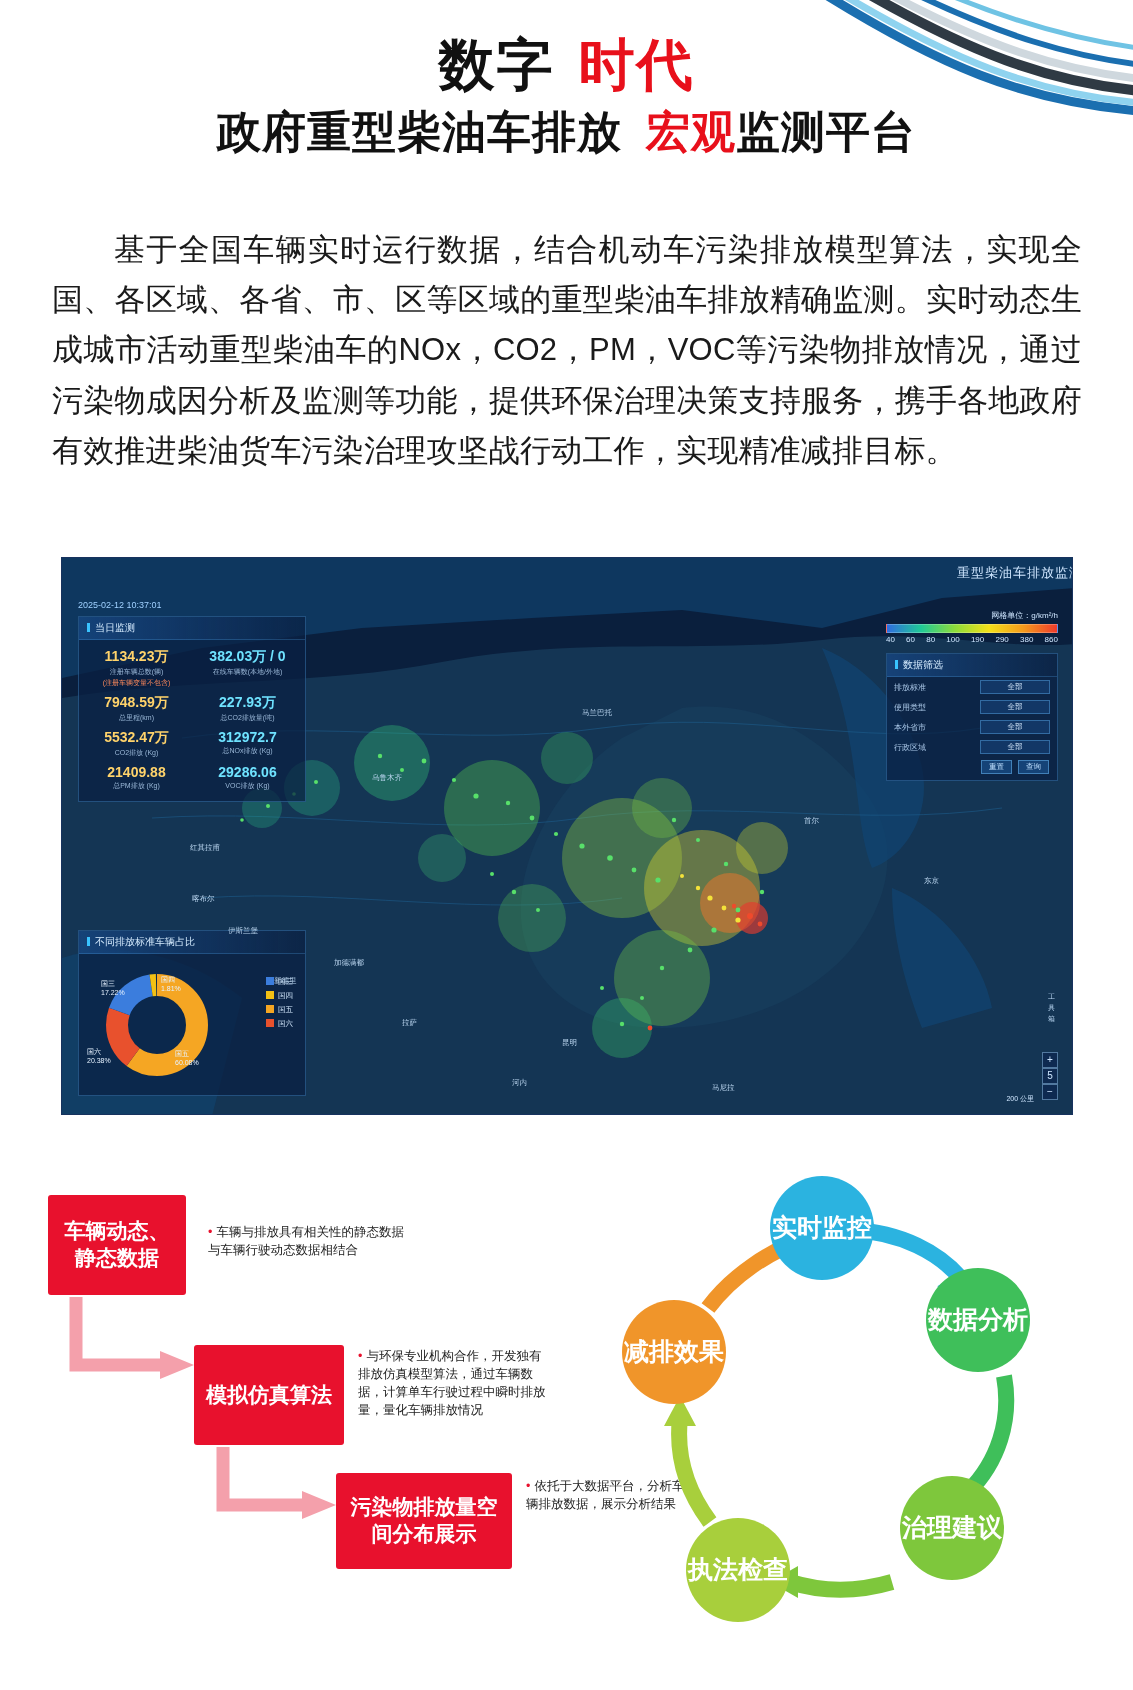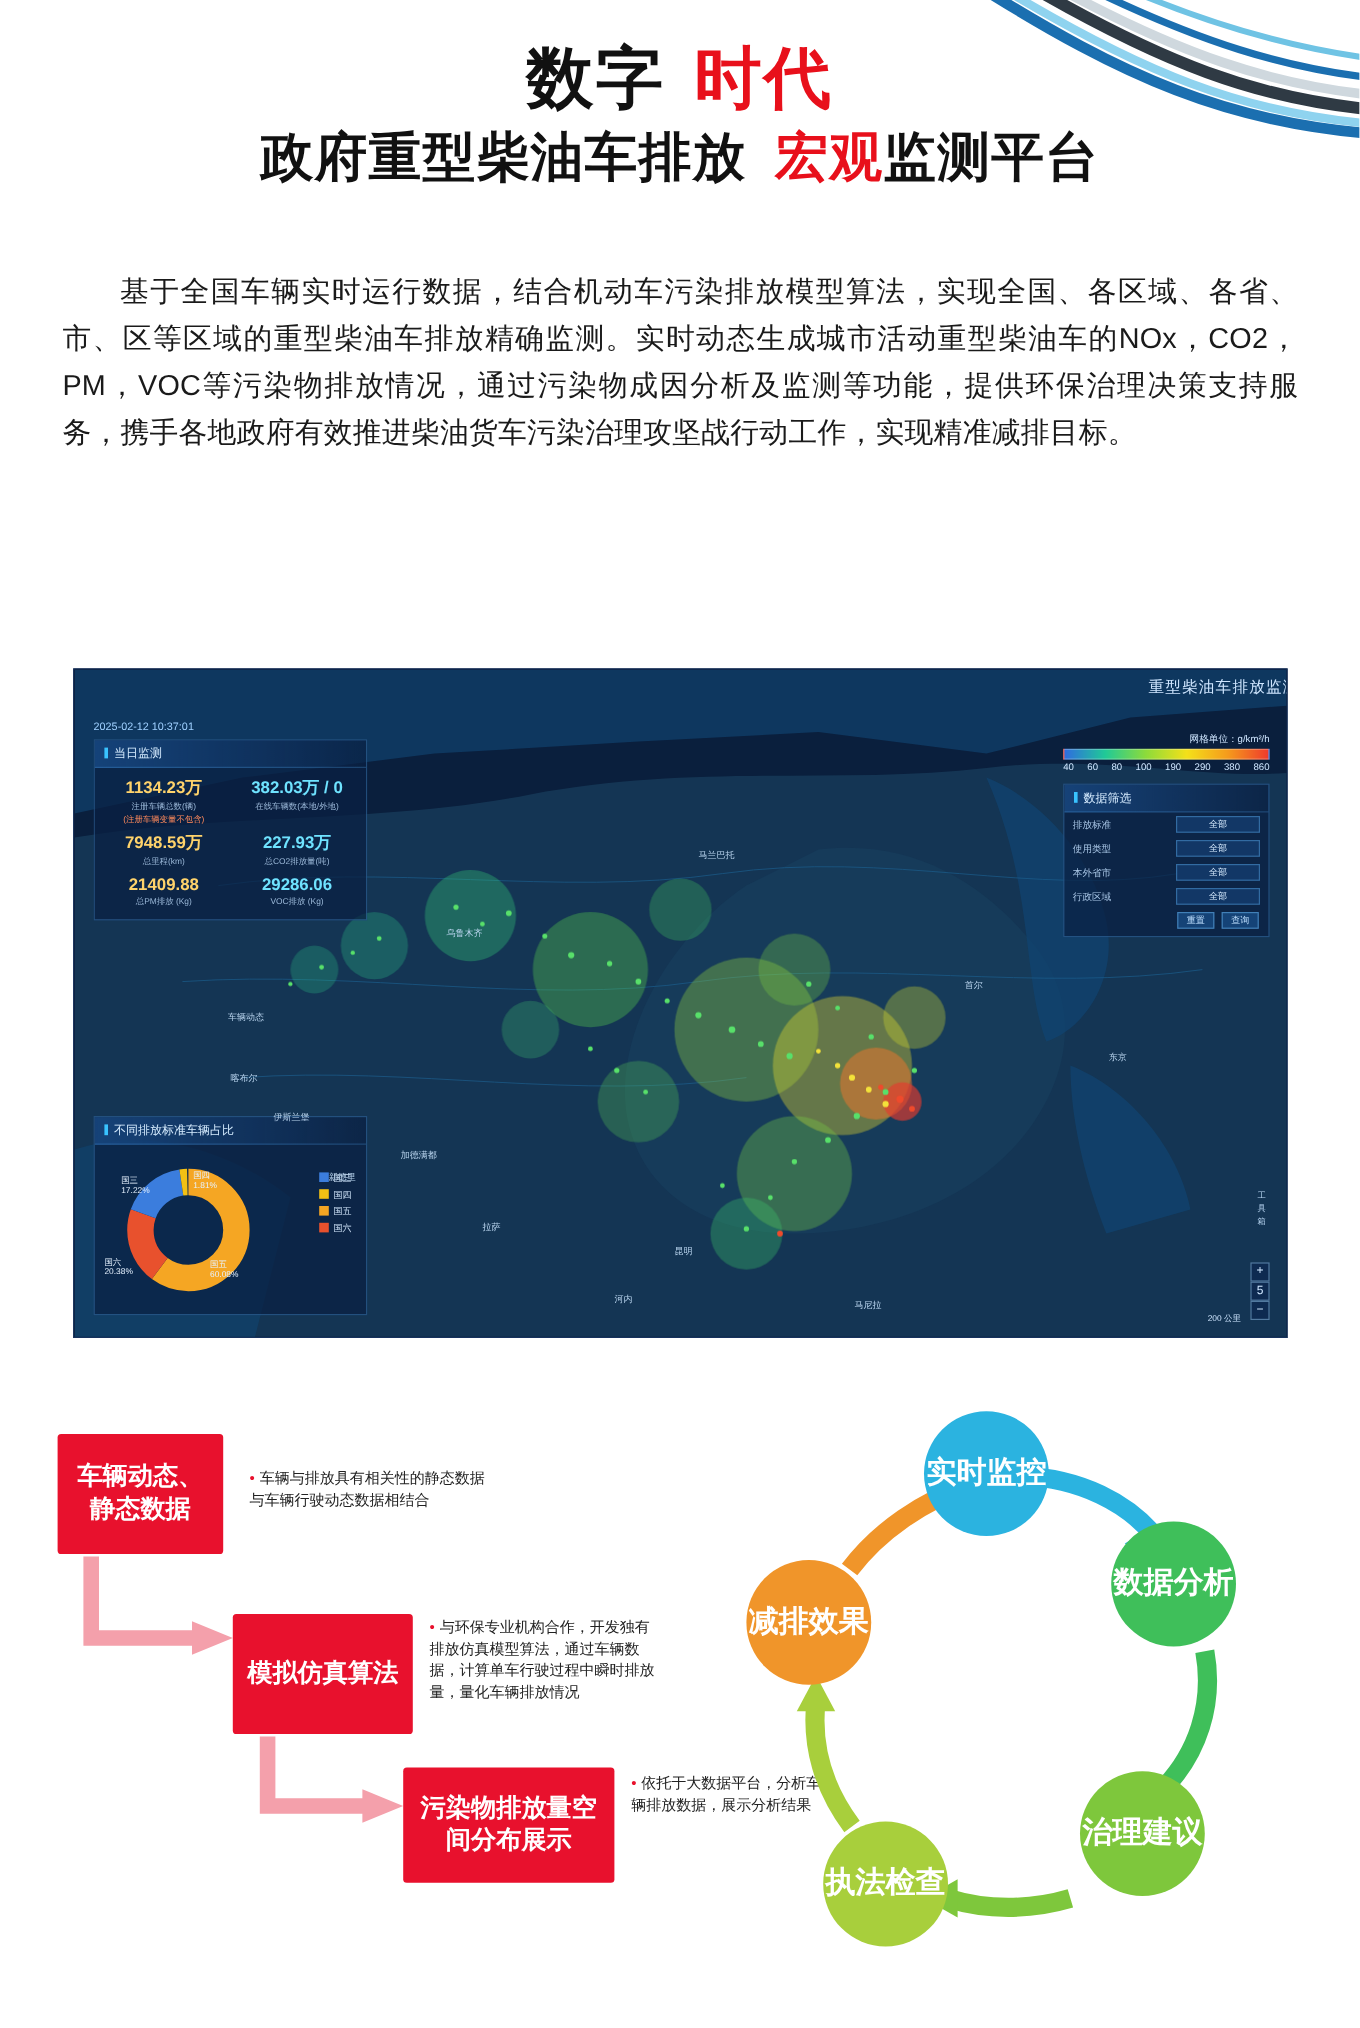--- a/index.html
+++ b/index.html
@@ -16,21 +16,21 @@
 
   
   .title-wrap { position:absolute; top:34px; left:0; width:1133px; text-align:center; }
   .title-1 { font-size:56px; font-weight:bold; letter-spacing:2px; color:#111; line-height:1.12; }
   .title-2 { font-size:44px; font-weight:bold; letter-spacing:1px; color:#111; line-height:1.12; margin-top:10px;}
   .red { color:#e8101b;margin-left:24px; }
 
   
   .para {
     position:absolute; top:225px; left:52px; width:1030px;
-    font-size:24px; line-height:1.62; color:#1a1a1a; text-align:justify;
+    font-size:31px; line-height:1.62; color:#1a1a1a; text-align:justify;
     text-indent:2em;
     letter-spacing:0.2px;
   }
 
   
   .dash {
     position:absolute; left:61px; top:557px; width:1012px; height:558px;
     background:#0b1b3a; border:1px solid #17325e; overflow:hidden;
   }
   .dash-bg { position:absolute; inset:0; background:
@@ -235,20 +235,30 @@
           <div class="v">7948.59万</div>
           <div class="l">总里程(km)</div>
         </div>
         <div class="stat">
           <div class="v b">227.93万</div>
           <div class="l">总CO2排放量(吨)</div>
         </div>
       </div>
       <div class="stat-row">
         <div class="stat">
+          <div class="v">5532.47万</div>
+          <div class="l">CO2排放 (Kg)</div>
+        </div>
+        <div class="stat">
+          <div class="v b">312972.7</div>
+          <div class="l">总NOx排放 (Kg)</div>
+        </div>
+      </div>
+      <div class="stat-row">
+        <div class="stat">
           <div class="v">21409.88</div>
           <div class="l">总PM排放 (Kg)</div>
         </div>
         <div class="stat">
           <div class="v b">29286.06</div>
           <div class="l">VOC排放 (Kg)</div>
         </div>
       </div>
     </div>
   </div>
@@ -324,21 +334,21 @@
       <div><i style="background:#3b7ddd"></i><span>国三</span></div>
       <div><i style="background:#f2c014"></i><span>国四</span></div>
       <div><i style="background:#f5a623"></i><span>国五</span></div>
       <div><i style="background:#e8512d"></i><span>国六</span></div>
     </div>
   </div>
 
   <div style="position:absolute;inset:0;color:#b9d4ee;font-size:7.5px;">
     <span style="position:absolute;left:520px;top:150px">马兰巴托</span>
     <span style="position:absolute;left:310px;top:215px">乌鲁木齐</span>
-    <span style="position:absolute;left:128px;top:285px">车辆动态</span>
+    <span style="position:absolute;left:128px;top:285px">红其拉甫</span>
     <span style="position:absolute;left:130px;top:336px">喀布尔</span>
     <span style="position:absolute;left:166px;top:368px">伊斯兰堡</span>
     <span style="position:absolute;left:212px;top:418px">新德里</span>
     <span style="position:absolute;left:272px;top:400px">加德满都</span>
     <span style="position:absolute;left:340px;top:460px">拉萨</span>
     <span style="position:absolute;left:500px;top:480px">昆明</span>
     <span style="position:absolute;left:450px;top:520px">河内</span>
     <span style="position:absolute;left:650px;top:525px">马尼拉</span>
     <span style="position:absolute;left:742px;top:258px">首尔</span>
     <span style="position:absolute;left:862px;top:318px">东京</span>

